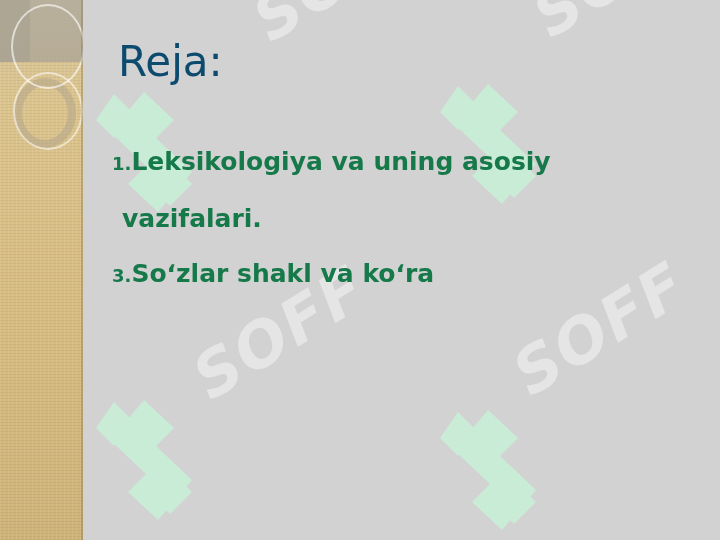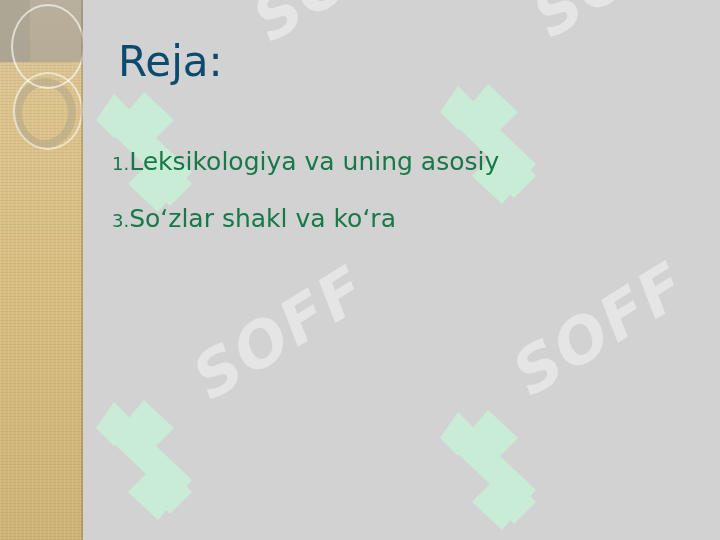--- a/index.html
+++ b/index.html
@@ -125,21 +125,21 @@
     position: absolute;
     left: 0;
     top: 134px;
     width: 600px;
   }
   .body-line {
     color: #16794a;
     font-size: 25px;
     line-height: 55px;
     white-space: nowrap;
-    font-weight: 400;
+    font-weight: 700;
   }
   .body-line.indent {
     padding-left: 10px;
   }
   .num {
     font-size: 18px;
     vertical-align: baseline;
     letter-spacing: 0;
   }
 </style>
@@ -202,20 +202,23 @@
   <div class="content">
 
     <div class="slide-title">Reja:</div>
 
     <div class="body-list">
 
       <div class="body-line">
         <span class="num">1.</span><span>Leksikologiya va uning asosiy</span>
       </div>
 
+      <div class="body-line indent">
+        <span>vazifalari.</span>
+      </div>
 
 
       <div class="body-line">
         <span class="num">3.</span><span>Soʻzlar shakl va koʻra</span>
       </div>
 
 
 
     </div>
   </div>

